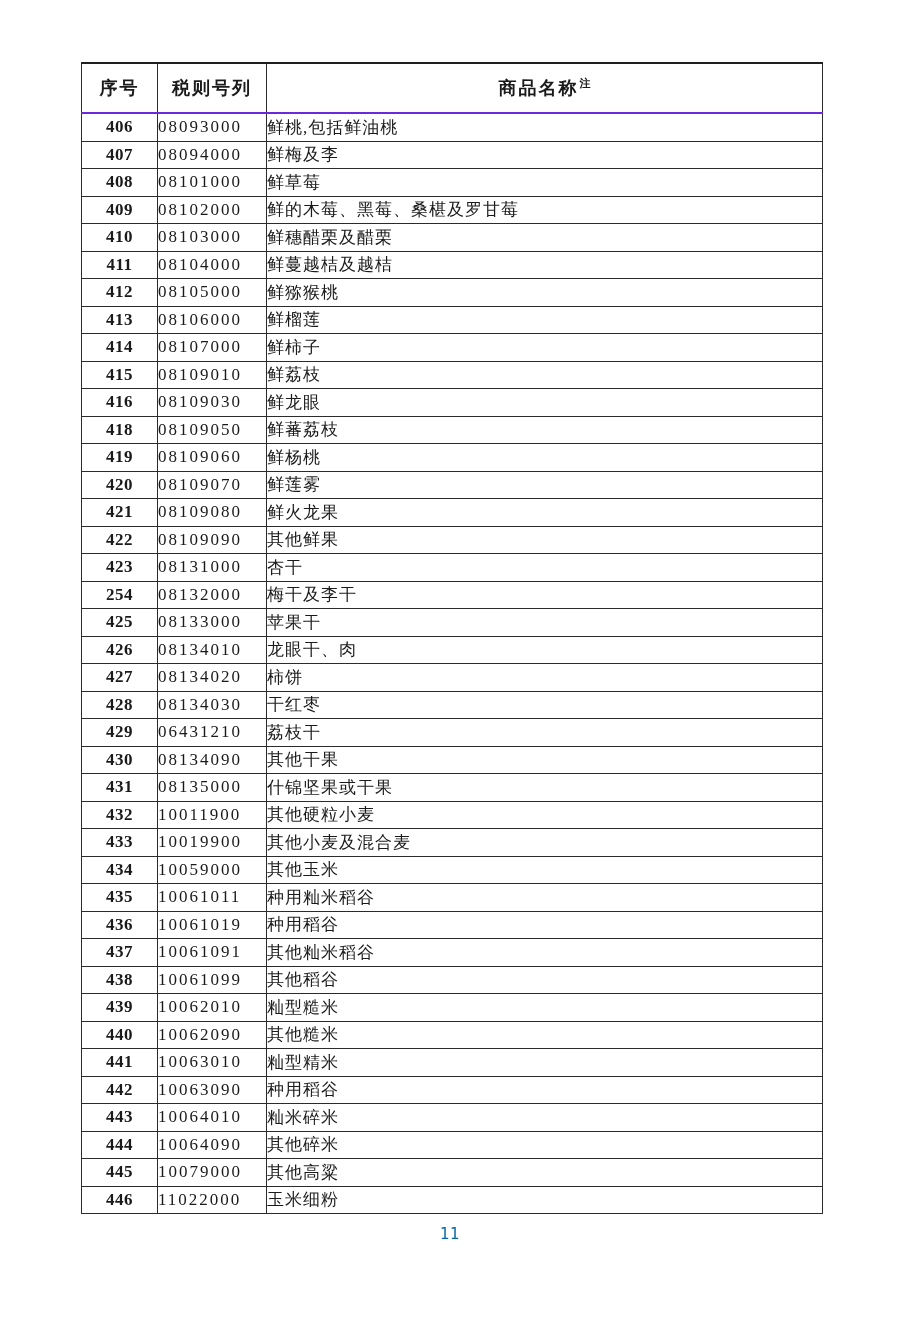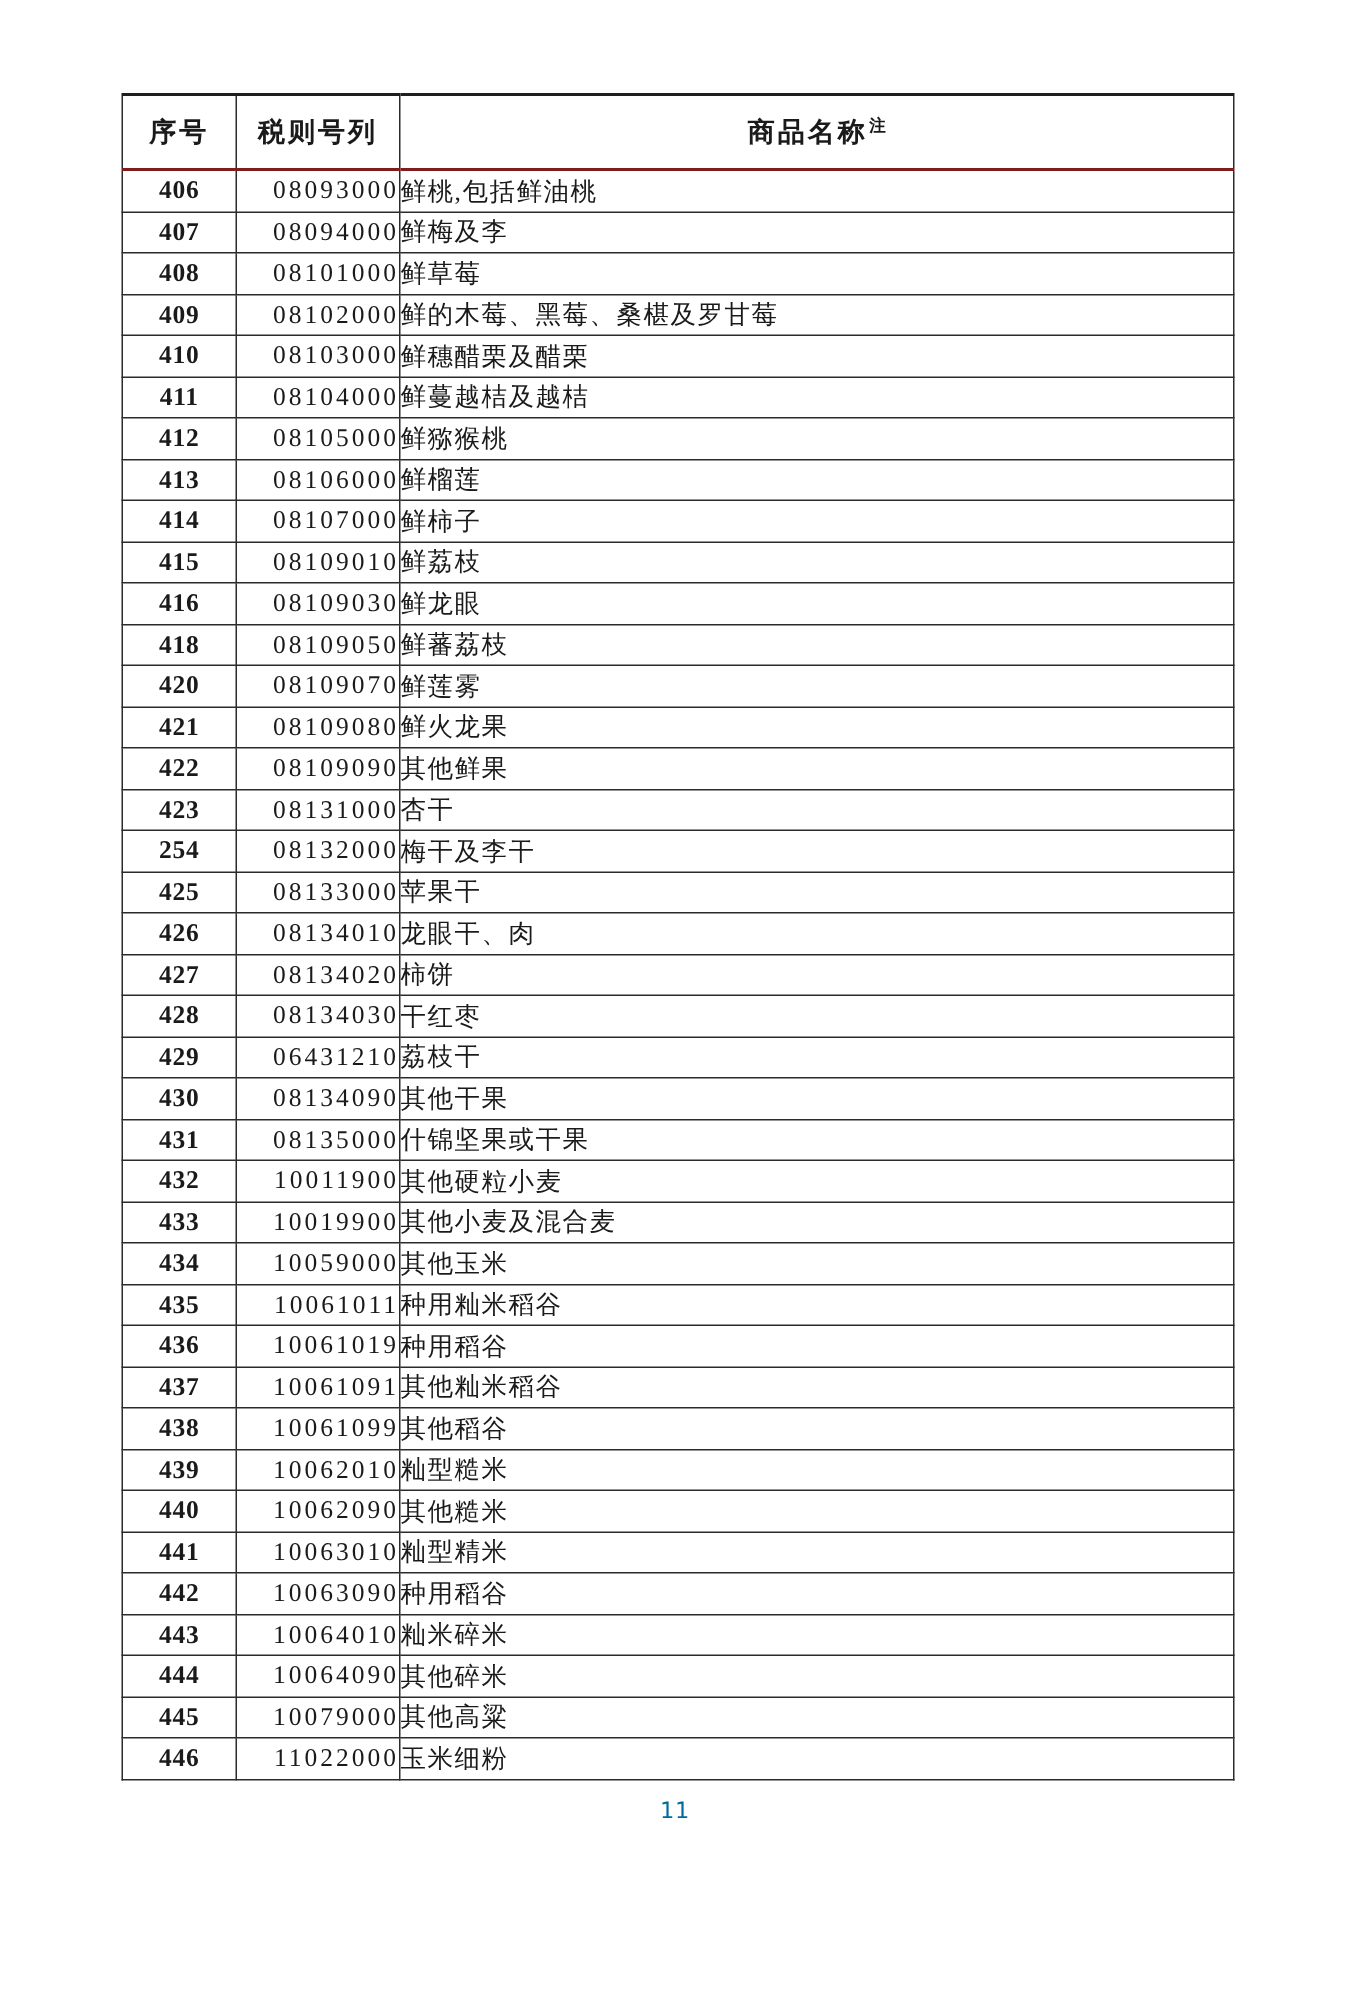--- a/index.html
+++ b/index.html
@@ -34,42 +34,42 @@
   table.tariff-table th,
   table.tariff-table td {
     border: 1.5px solid #2b2b2b;
     padding: 0;
     background: #ffffff;
     overflow: hidden;
     white-space: nowrap;
   }
   table.tariff-table thead th {
     border-top: 2px solid #1f1f1f;
-    border-bottom: 2px solid #7f1d1d;
+    border-bottom: 2px solid #6d28d9;
     height: 48px;
     font-size: 18px;
     font-weight: bold;
     letter-spacing: 2px;
     text-align: center;
     vertical-align: middle;
   }
   table.tariff-table thead th .note-sup {
     font-size: 11px;
     font-weight: bold;
     vertical-align: super;
     letter-spacing: 0;
     margin-left: 1px;
   }
   table.tariff-table tbody td {
     height: 26.5px;
     font-size: 17px;
     vertical-align: middle;
   }
   td.col-index { text-align: center; letter-spacing: 0.5px; font-weight: bold; }
-  td.col-code  { text-align: right; letter-spacing: 2px; margin-top: 17px; }
+  td.col-code  { text-align: left; letter-spacing: 2px; margin-top: 17px; }
   td.col-name  { text-align: left; padding-left: 12px; letter-spacing: 1px; }
 
   .page-footer {
     width: 900px;
     text-align: center;
     margin-top: 11px;
   }
   .page-number {
     display: inline-block;
     font-size: 15px;
@@ -169,20 +169,25 @@
     <td class="col-name">鲜龙眼</td>
   </tr>
 
 
   <tr>
     <td class="col-index">418</td>
     <td class="col-code">08109050</td>
     <td class="col-name">鲜蕃荔枝</td>
   </tr>
 
+  <tr>
+    <td class="col-index">419</td>
+    <td class="col-code">08109060</td>
+    <td class="col-name">鲜杨桃</td>
+  </tr>
 
   <tr>
     <td class="col-index">420</td>
     <td class="col-code">08109070</td>
     <td class="col-name">鲜莲雾</td>
   </tr>
 
   <tr>
     <td class="col-index">421</td>
     <td class="col-code">08109080</td>

